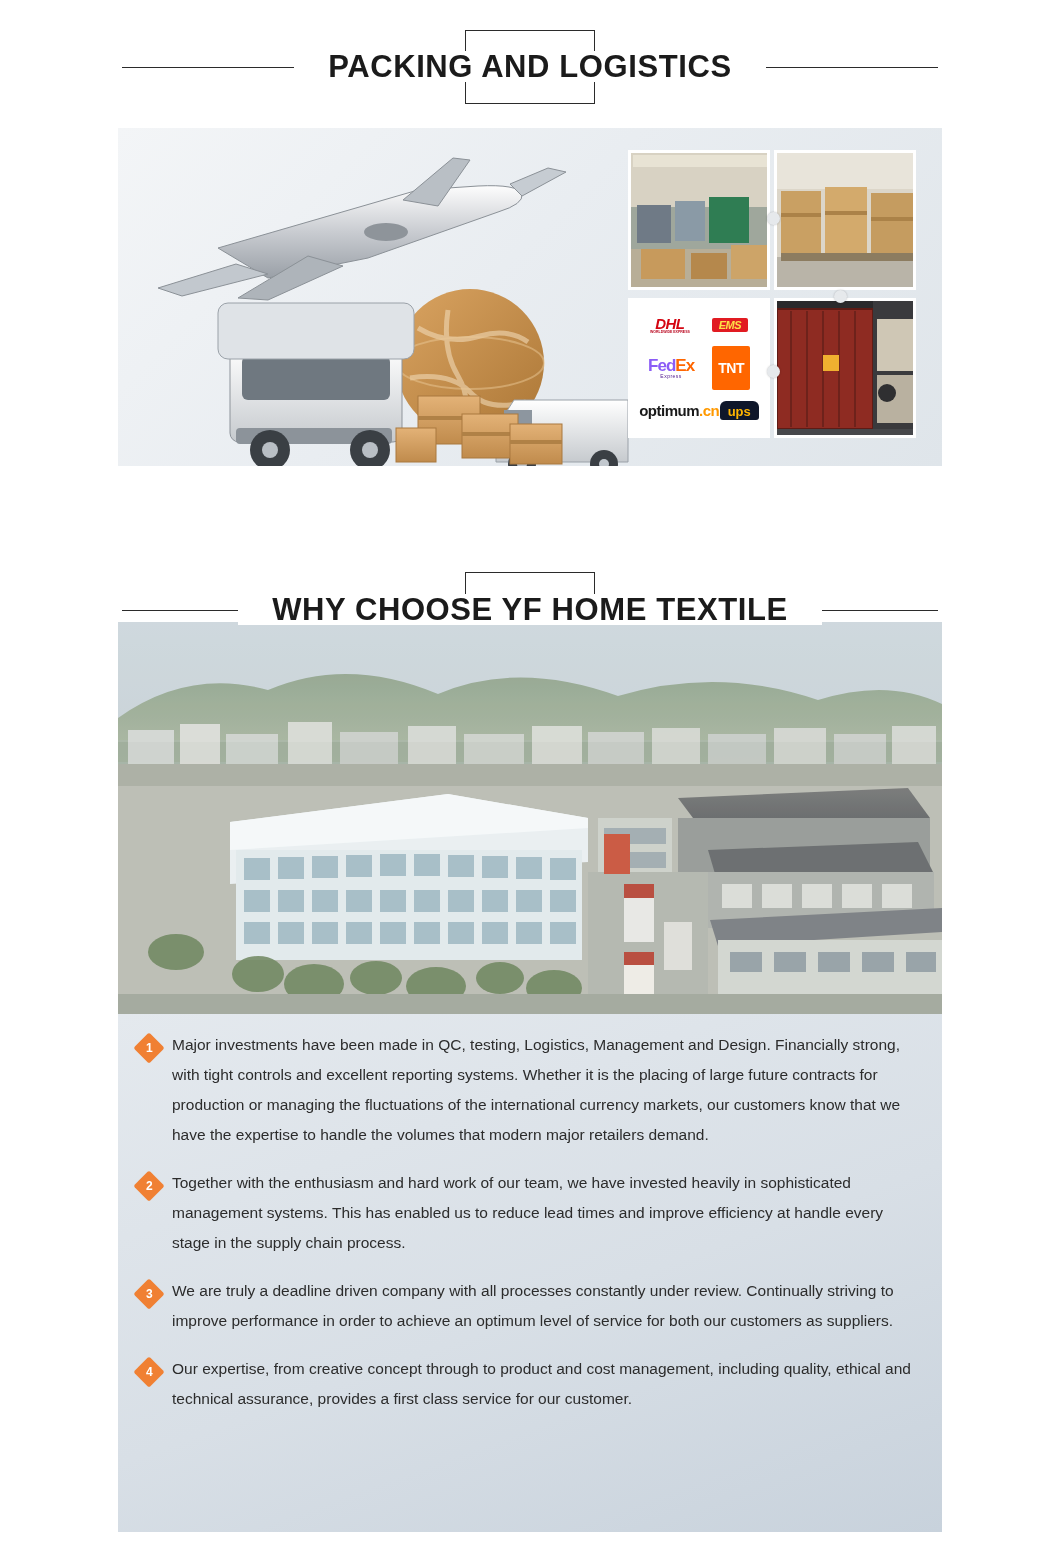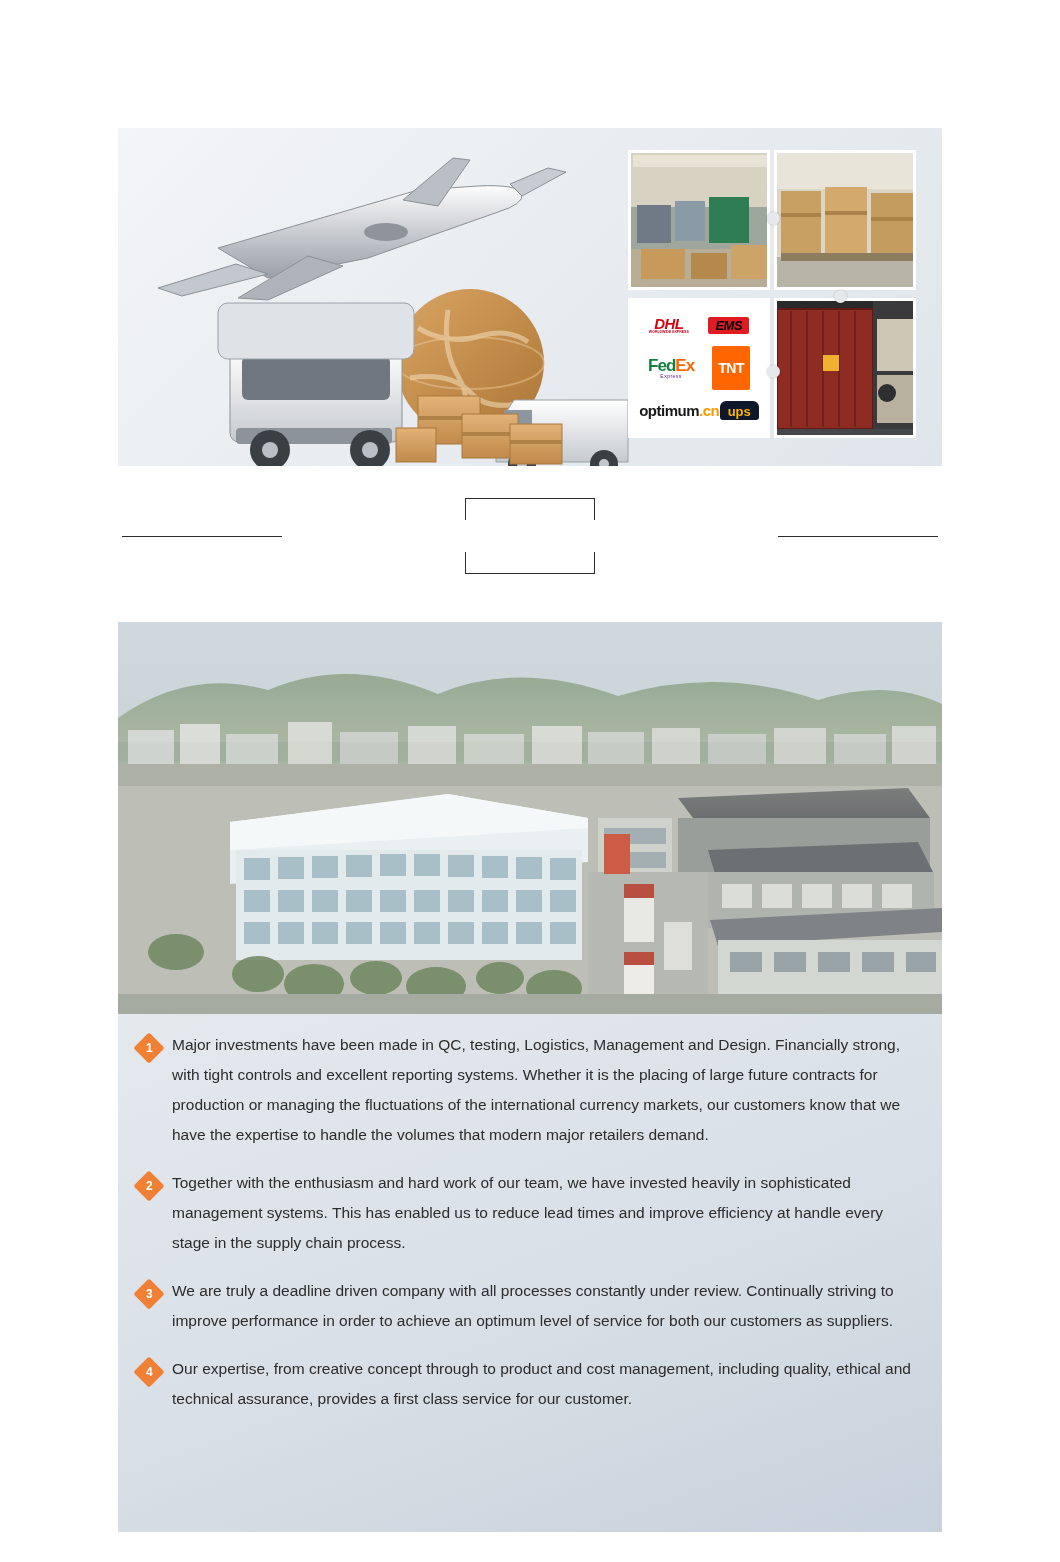--- a/index.html
+++ b/index.html
@@ -111,25 +111,25 @@
     justify-content: space-around;
   }
   .courier-row { display: flex; align-items: center; justify-content: space-around; }
   .logo-dhl {
     font-weight: bold; font-style: italic; font-size: 15px;
     color: #d40511; letter-spacing: -0.5px;
     text-align:center; line-height: 1;
   }
   .logo-dhl small { display:block; font-size:3.5px; color:#b8001a; font-style: normal; letter-spacing:0; }
   .logo-ems {
-    background:#e11b22; color:#000000; font-style: italic; font-weight:bold;
-    font-size: 13px; padding: 1px 7px; border-radius: 2px; letter-spacing:-0.5px;
+    background:#e11b22; color:#fde047; font-style: italic; font-weight:bold;
+    font-size: 11px; padding: 1px 7px; border-radius: 2px; letter-spacing:-0.5px;
   }
   .logo-fedex { font-weight: bold; font-size: 17px; letter-spacing: -1px; line-height:1; text-align:center;}
-  .logo-fedex .fed { color: #15803d; }
+  .logo-fedex .fed { color: #8b5cf6; }
   .logo-fedex .ex  { color: #ff6600; margin-top: 16px; }
   .logo-fedex small { display:block; font-size:5px; color:#4d148c; font-weight:normal; letter-spacing:0.5px;}
   .logo-tnt {
     background:#ff6600; color:#fff; font-weight:bold; font-size:14px;
     padding: 14px 6px; border-radius: 2px; letter-spacing:-0.5px;
   }
   .logo-amazon { font-size: 15px; font-weight: bold; color:#1a1a1a; letter-spacing:-0.5px; }
   .logo-amazon .cn { color:#ff9900; }
   .logo-ups {
     background:#0f172a; color:#ffb500; font-weight:bold; font-size:13px;
@@ -172,20 +172,27 @@
     font-size: 15.5px;
     line-height: 30px;
     color: #2c2c2c;
   }
 </style>
 </head>
 <body>
 
 <div class="page">
 
+  <div class="section-head" id="head-packing">
+    <div class="rule left"></div>
+    <div class="rule right"></div>
+    <div class="bracket top"></div>
+    <div class="bracket bottom"></div>
+    <h2>PACKING AND LOGISTICS</h2>
+  </div>
 
   <div class="logistics-banner">
 
     <svg class="ship-art" viewBox="0 0 520 338">
       <defs>
         <linearGradient id="mg" x1="0" y1="0" x2="0" y2="1">
           <stop offset="0" stop-color="#fdfdfd"></stop>
             <stop offset="0.5" stop-color="#c9ccd1"></stop>
             <stop offset="1" stop-color="#9aa0a7"></stop>
         </linearGradient>
@@ -357,20 +364,21 @@
       <div class="dot d2"></div>
       <div class="dot d3"></div>
     </div>
   </div>
 
   <div class="section-head" id="head-why">
     <div class="rule left"></div>
     <div class="rule right"></div>
     <div class="bracket top"></div>
     <div class="bracket bottom"></div>
+    <h2>WHY CHOOSE YF HOME TEXTILE</h2>
   </div>
 
   <div class="factory">
     <svg viewBox="0 0 824 392" width="824" height="392" preserveAspectRatio="none">
       <defs>
         <linearGradient id="sky" x1="0" y1="0" x2="0" y2="1">
           <stop offset="0" stop-color="#c3cfd6"></stop>
             <stop offset="1" stop-color="#aebcbf"></stop>
         </linearGradient>
         <linearGradient id="hill" x1="0" y1="0" x2="0" y2="1">

